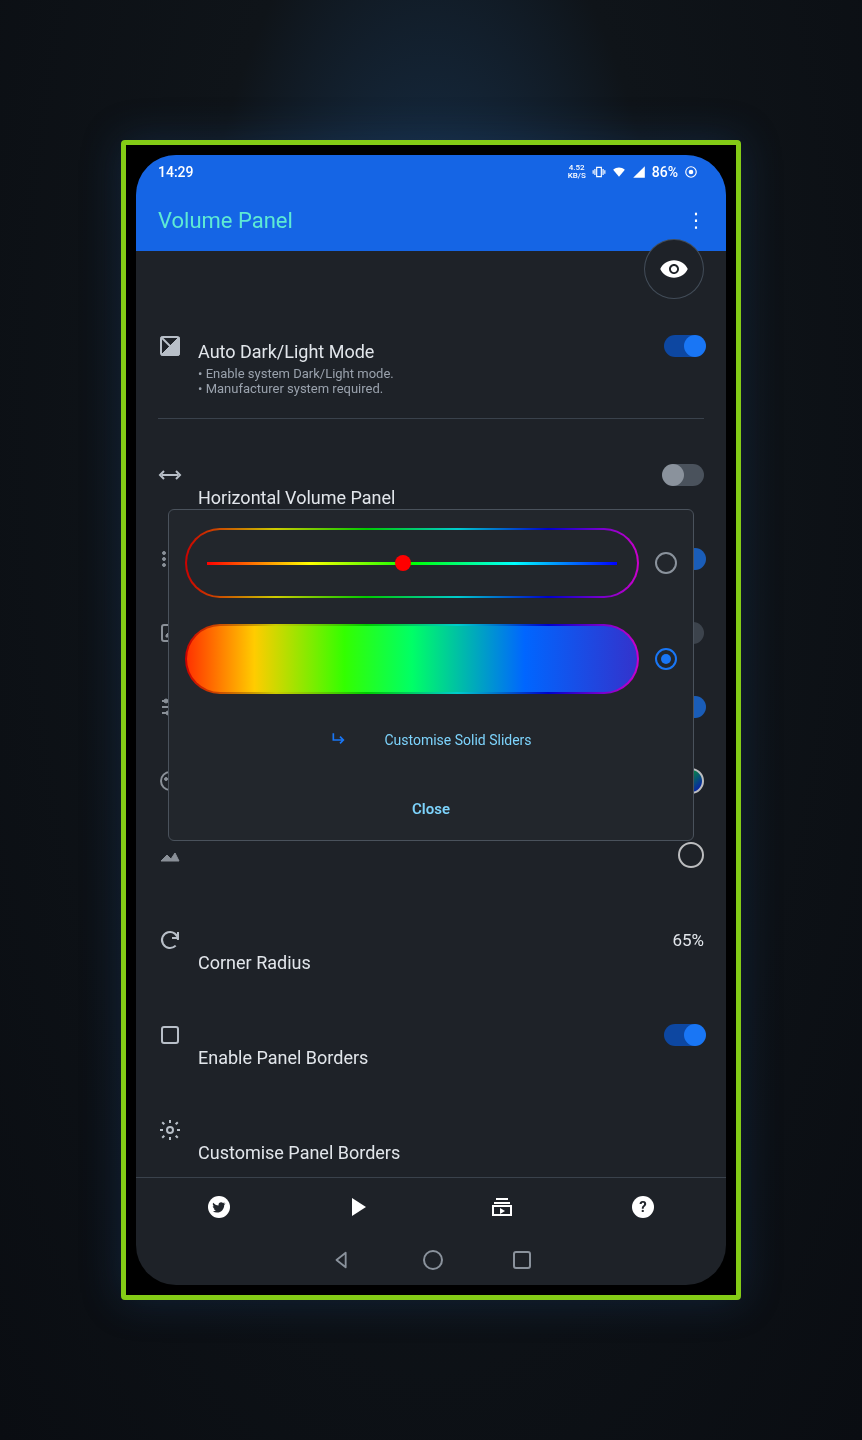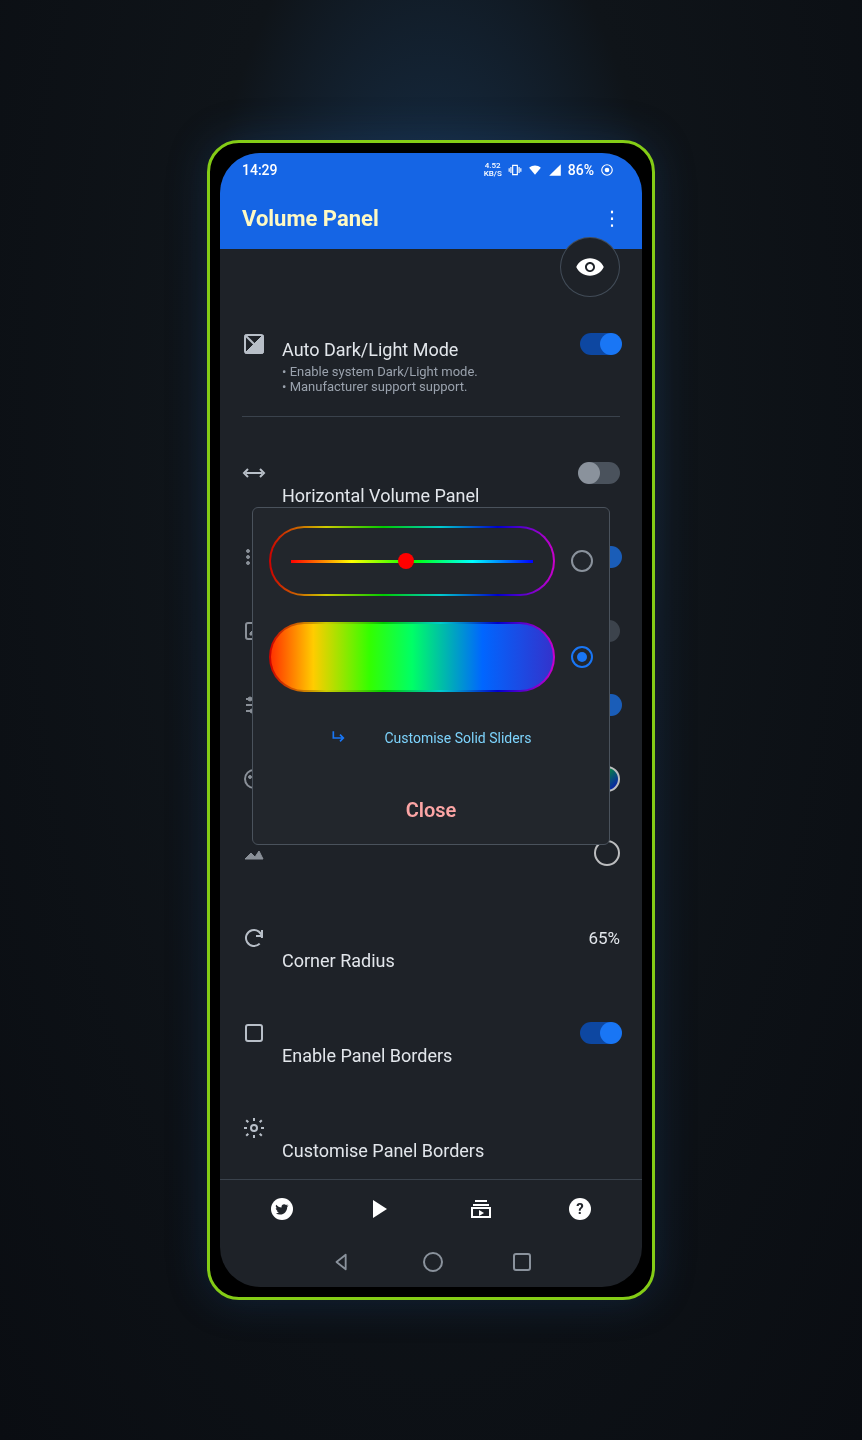--- a/index.html
+++ b/index.html
@@ -6,25 +6,25 @@
 body {
   width: 862px;
   height: 1440px;
   background: radial-gradient(ellipse at 50% 30%, #1a3a5c 0%, #0f1419 40%, #0a0d12 100%);
   display: flex;
   align-items: center;
   justify-content: center;
   overflow: hidden;
 }
 .phone-frame {
-  width: 448px;
+  width: 620px;
   height: 1160px;
   background: #000;
-  border-radius: 32px;
-  border: 3px solid #84cc16;
+  border-radius: 4px;
+  border: 5px solid #84cc16;
   box-shadow: 0 0 40px rgba(30, 80, 140, 0.3);
   position: relative;
   overflow: hidden;
 }
 .screen {
   position: absolute;
   inset: 10px;
   border-radius: 40px;
   background: #1e2228;
   overflow: hidden;
@@ -47,21 +47,21 @@
 .kbs { font-size: 8px; line-height: 1; text-align: center; }
 .app-bar {
   height: 62px;
   background: #1565e5;
   display: flex;
   align-items: center;
   justify-content: space-between;
   padding: 0 12px 0 22px;
   position: relative;
 }
-.app-title { color: #fef9c3; font-size: 22px; font-weight: 700; }
+.app-title { color: #5eead4; font-size: 22px; font-weight: 400; }
 .menu-dots { color: #fff; font-size: 20px; cursor: pointer; padding: 8px; }
 .eye-fab {
   position: absolute;
   right: 22px;
   top: 50px;
   width: 60px;
   height: 60px;
   border-radius: 50%;
   border: 1px solid rgba(120,140,160,0.4);
   background: #1e2228;
@@ -229,22 +229,22 @@
   display: flex;
   align-items: center;
   justify-content: center;
   gap: 12px;
   padding: 10px 0 20px;
   cursor: pointer;
 }
 .customise-row svg { width: 20px; height: 20px; stroke: #1976f5; fill: none; stroke-width: 2; }
 .customise-text { color: #7dd3fc; font-size: 14px; margin-left: 22px; }
 .dialog-close {
-  color: #fca5a5;
-  font-size: 20px;
+  color: #7dd3fc;
+  font-size: 15px;
   font-weight: 600;
   text-align: center;
   padding: 22px 0;
   cursor: pointer;
 }
 .dimmed { opacity: 0.7; }
 .rainbow-circle {
   width: 26px; height: 26px;
   border-radius: 50%;
   background: linear-gradient(135deg, #00ff00, #0000ff);
@@ -301,21 +301,21 @@
       <div class="setting-row">
         <svg class="setting-icon" viewBox="0 0 24 24">
             <rect x="3" y="3" width="18" height="18" rx="2" fill="none" stroke="#b8bfc8" stroke-width="2"></rect>
             <path d="M3 3l18 18" stroke="#b8bfc8" stroke-width="2"></path>
             <path d="M3 21L21 3v18z" fill="#b8bfc8"></path>
           </svg>
         <div class="setting-main">
           <div class="setting-title">Auto Dark/Light Mode</div>
           <div class="setting-desc">
             <div>Enable system Dark/Light mode.</div>
-            <div>Manufacturer support support.</div>
+            <div>Manufacturer system required.</div>
           </div>
         </div>
         <div class="toggle toggle-on"></div>
       </div>
 
       <div class="divider"></div>
 
       <div class="setting-row">
         <svg class="setting-icon" viewBox="0 0 24 24">
             <path d="M4 12h16M6 8l-4 4 4 4M18 8l4 4-4 4" stroke="#b8bfc8" stroke-width="2" fill="none"></path>

